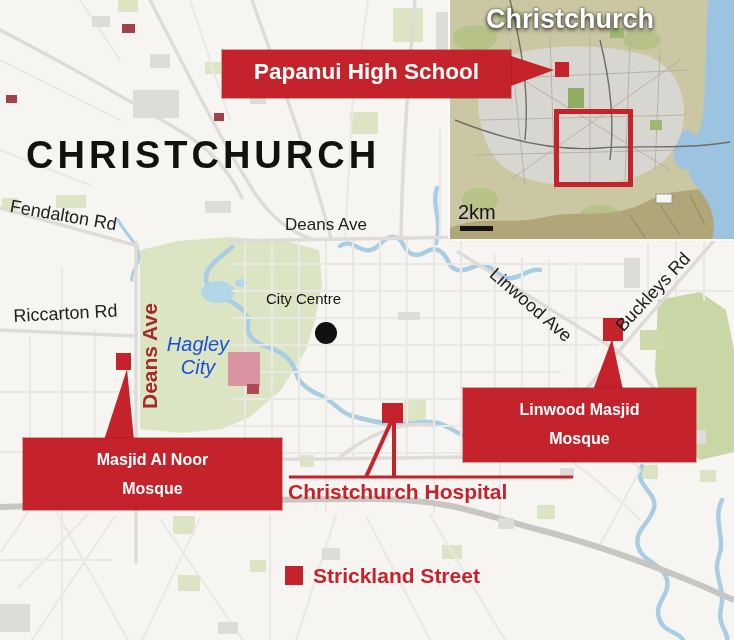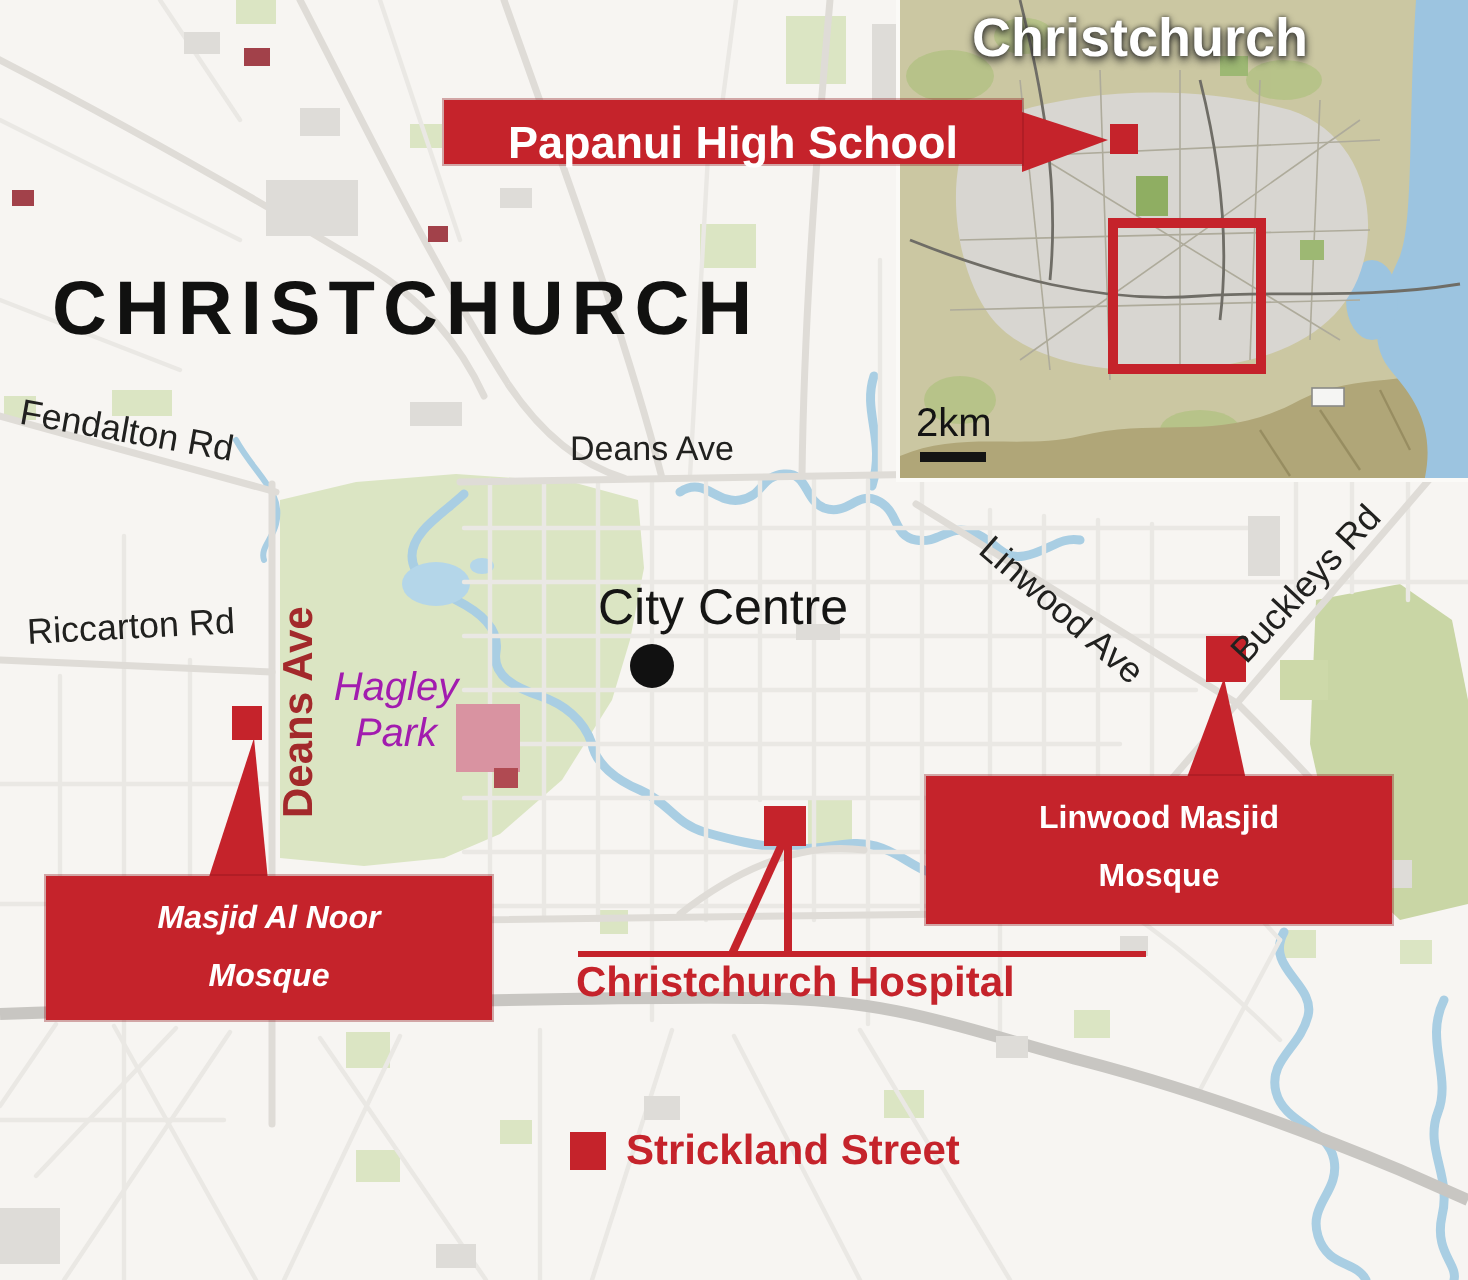--- a/index.html
+++ b/index.html
@@ -20,32 +20,32 @@
   .lbl-bealey{left:285px;top:215px;font-size:17px;}
   .lbl-riccarton{left:13px;top:306px;transform:rotate(-3deg);transform-origin:0 0;}
   .lbl-deans{
     left:138px;top:409px;width:126px;transform:rotate(-90deg);transform-origin:0 0;
     font-size:21px;font-weight:bold;color:#a3292b;white-space:nowrap;
   }
   .lbl-linwood-ave{left:499px;top:264px;transform:rotate(41deg);transform-origin:0 0;}
   .lbl-buckleys{left:629px;top:314px;height:24px;transform:rotate(-47deg);transform-origin:0 100%;}
   .lbl-hagley{
     left:155px;top:333px;width:86px;text-align:center;font-style:italic;
-    font-size:20px;line-height:23px;color:#a21caf;
-  }
-  .lbl-city-centre{left:266px;top:290px;font-size:25px;color:#151514;white-space:nowrap;margin-left:33px;}
+    font-size:20px;line-height:23px;color:#1d4ed8;
+  }
+  .lbl-city-centre{left:266px;top:290px;font-size:15px;color:#151514;white-space:nowrap;}
   .city-dot{left:315px;top:322px;width:22px;height:22px;border-radius:50%;background:#111;}
   
   .red-box{
     background:#c5232b;color:#ffffff;font-weight:bold;text-align:center;
     box-shadow:0 0 0 1px rgba(140,20,25,.35);
   }
-  .box-papanui{left:222px;top:50px;width:289px;height:32px;font-size:22.5px;line-height:43px;white-space:nowrap;}
+  .box-papanui{left:222px;top:50px;width:289px;height:48px;font-size:22.5px;line-height:43px;white-space:nowrap;}
   .box-two-line{font-size:16px;line-height:29px;padding-top:7px;}
-  .box-alnoor{left:23px;top:438px;width:223px;height:65px;font-style:italic;}
+  .box-alnoor{left:23px;top:438px;width:259px;height:65px;}
   .box-linwood{left:463px;top:388px;width:233px;height:67px;}
   .red-text{color:#c5232b;font-weight:bold;font-size:21px;white-space:nowrap;}
   .lbl-hospital{left:288px;top:480px;width:286px;}
   .lbl-strickland{left:313px;top:564px;}
   .marker{background:#c5232b;}
   .mk-alnoor{left:116px;top:353px;width:15px;height:17px;}
   .mk-hospital{left:382px;top:403px;width:21px;height:20px;}
   .mk-linwood{left:603px;top:318px;width:20px;height:23px;}
   .mk-strickland{left:285px;top:566px;width:18px;height:19px;}
   
@@ -268,21 +268,21 @@
   <div class="abs map-title">CHRISTCHURCH</div>
   <div class="abs street lbl-fendalton">Fendalton Rd</div>
   <div class="abs street lbl-bealey">Deans Ave</div>
   <div class="abs street lbl-riccarton">Riccarton Rd</div>
   <div class="abs lbl-deans">Deans Ave</div>
   <div class="abs street lbl-linwood-ave">Linwood Ave</div>
   <div class="abs street lbl-buckleys">Buckleys Rd</div>
 
   <div class="abs lbl-hagley">
     <span style="display:block">Hagley</span>
-    <span style="display:block">Park</span>
+    <span style="display:block">City</span>
   </div>
   <div class="abs lbl-city-centre">City Centre</div>
   <div class="abs city-dot"></div>
 
   <div class="abs red-text lbl-hospital">Christchurch Hospital</div>
   <div class="abs red-text lbl-strickland">Strickland Street</div>
 
   <div class="abs red-box box-papanui">Papanui High School</div>
 
   <div class="abs red-box box-two-line box-alnoor">

